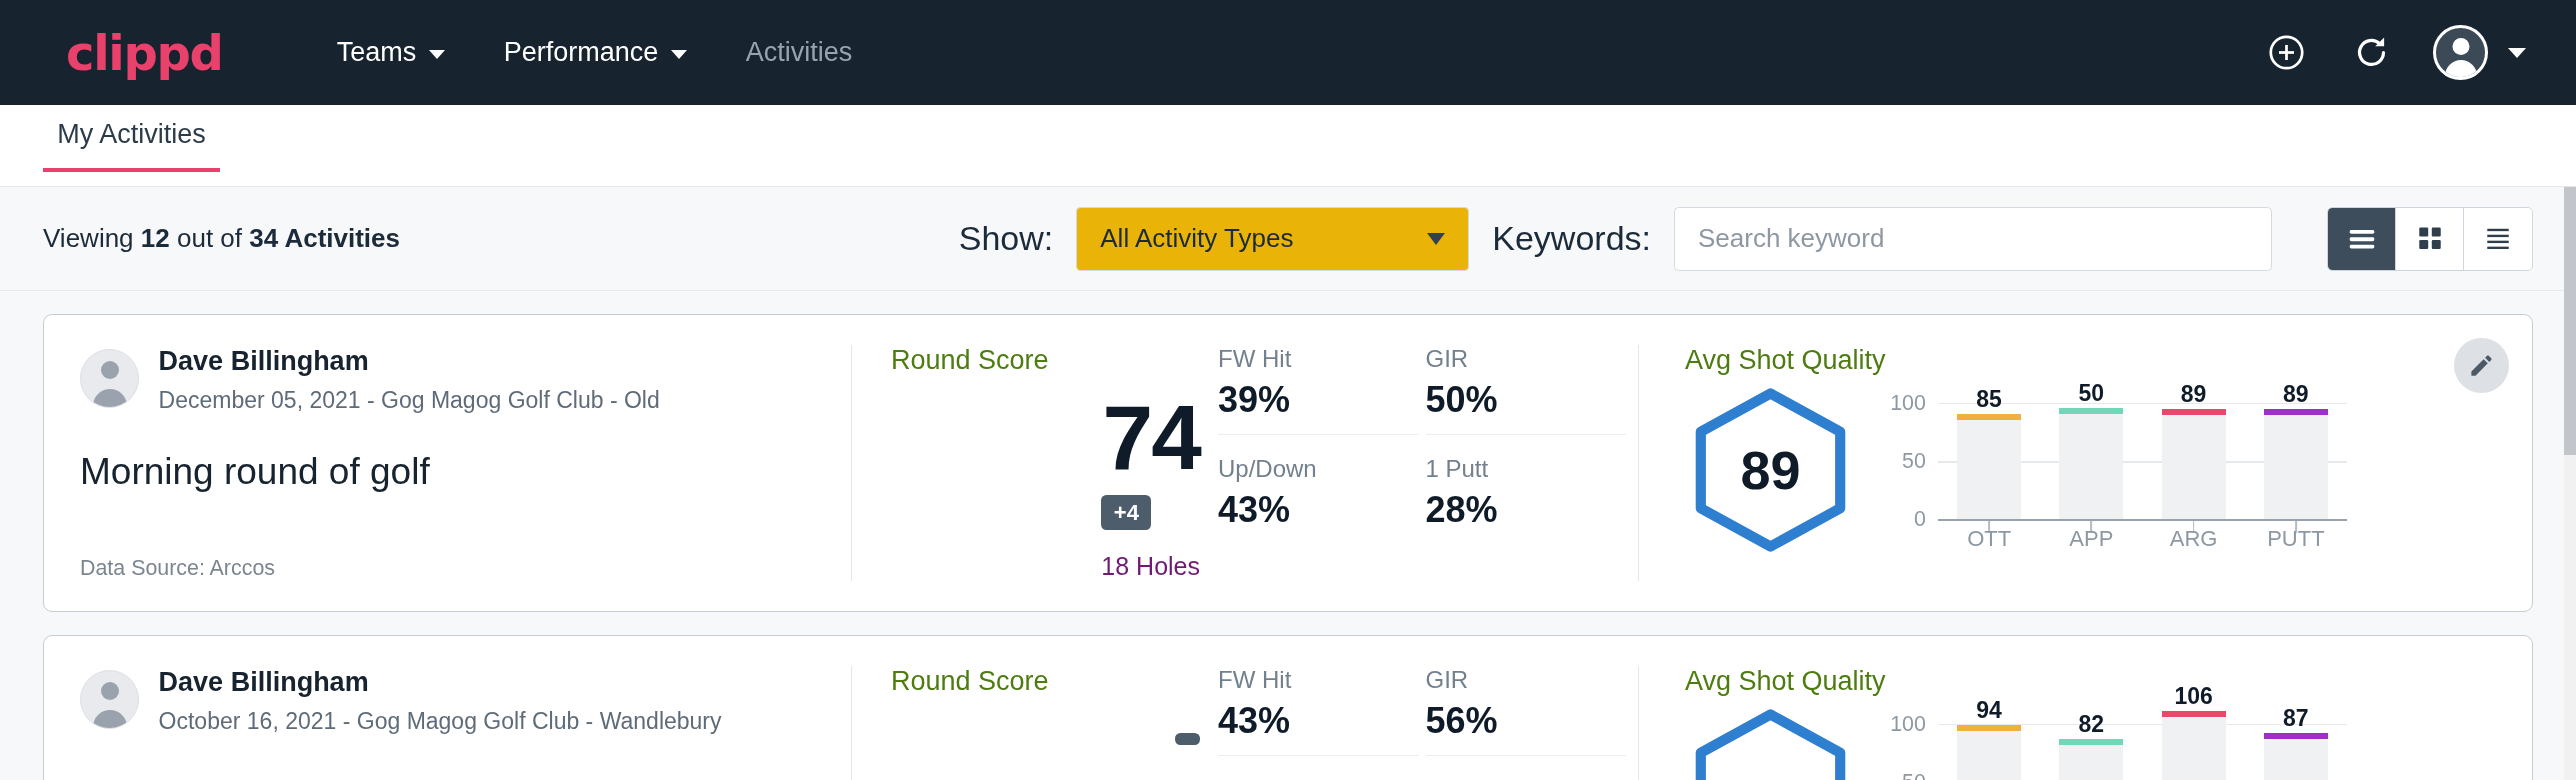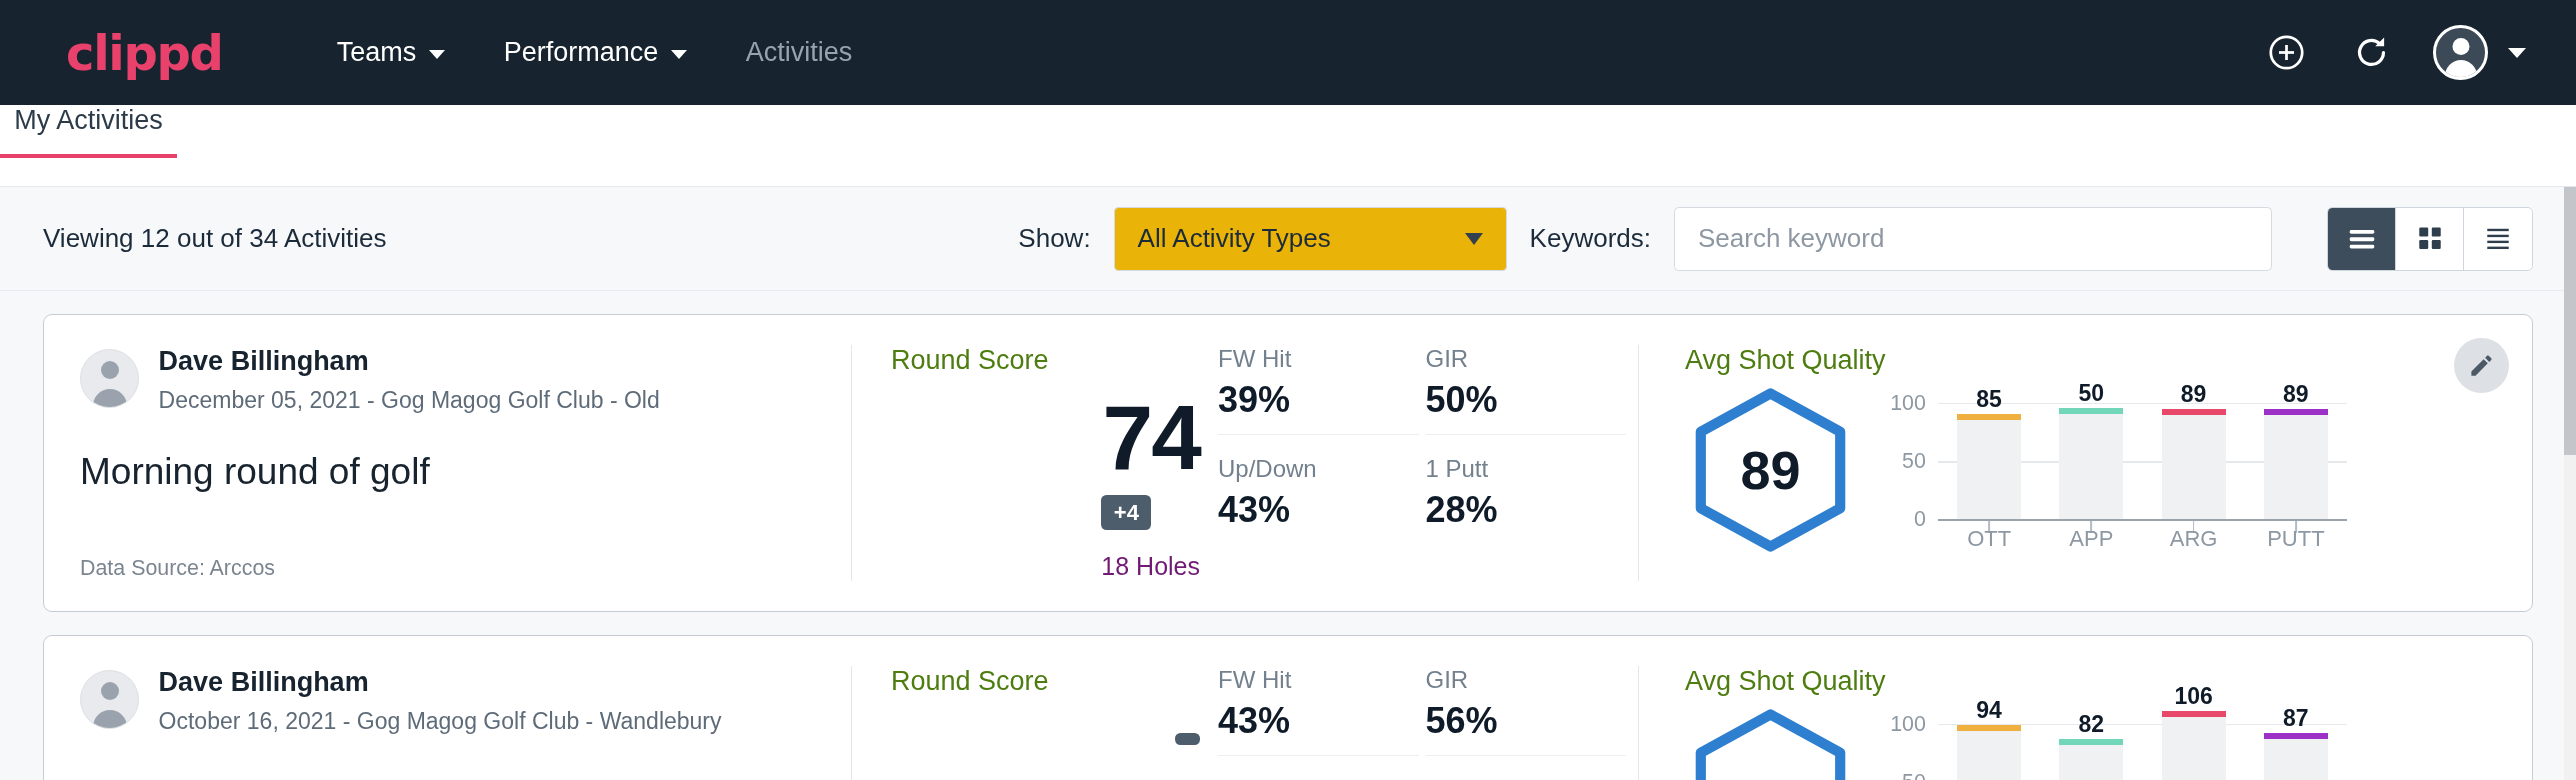--- a/index.html
+++ b/index.html
@@ -79,21 +79,22 @@
     border-left: 9px solid transparent;
     border-right: 9px solid transparent;
     border-top: 10.7px solid #ffffff;
   }
 
   
   .tabbar {
     height: 82px;
     background: #ffffff;
     display: flex;
-    align-items: flex-start;
+    align-items: center;
+    padding-left: 43px;
     border-bottom: 0.9px solid #e4e7eb;
   }
   .tab {
     font-size: 27px;
     color: #2c3b49;
     padding: 0 14.3px 18px 14.3px;
     border-bottom: 4.5px solid transparent;
     cursor: pointer;
     white-space: nowrap;
   }
@@ -106,28 +107,28 @@
     display: flex;
     align-items: center;
     padding: 0 43px;
     border-bottom: 0.9px solid #e8eaee;
   }
   .viewing {
     font-size: 26px;
     color: #1c2b3a;
     white-space: nowrap;
   }
-  .viewing b { font-weight: 400; }
+  .viewing b { font-weight: 700; }
   .filter-mid {
     margin-left: auto;
     display: flex;
     align-items: center;
     gap: 23px;
   }
-  .field-label { font-size: 26px; color: #1c2b3a; white-space: nowrap; }
+  .field-label { font-size: 34px; color: #1c2b3a; white-space: nowrap; }
   .select-box {
     width: 393px; height: 64px;
     background: #eab308;
     border: 0.9px solid #d5dae0;
     border-radius: 4.5px;
     display: flex; align-items: center;
     padding: 0 23px;
     cursor: pointer;
   }
   .select-value { font-size: 26px; color: #1c2b3a; }

